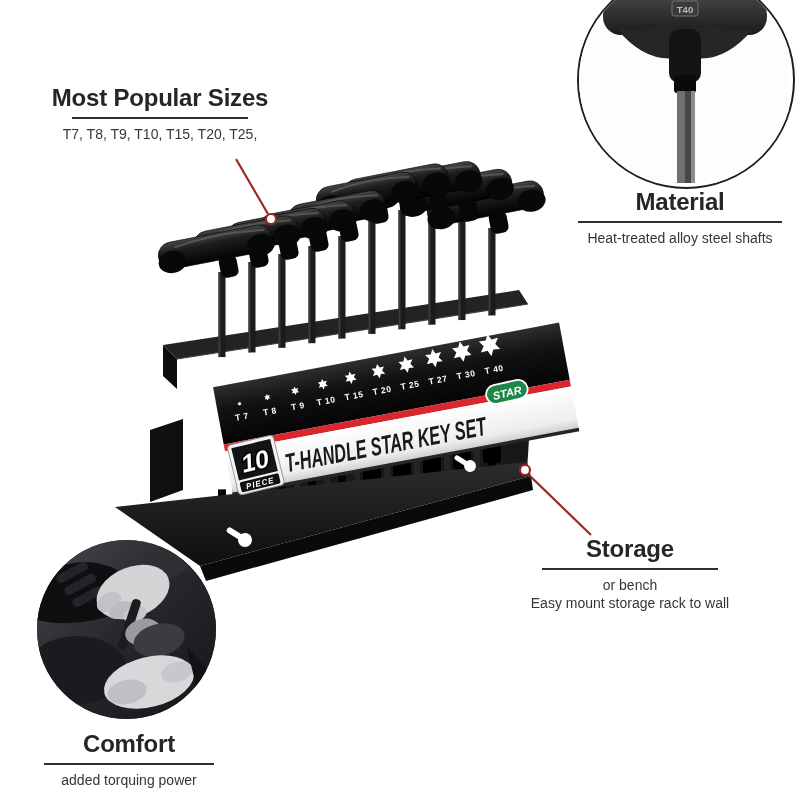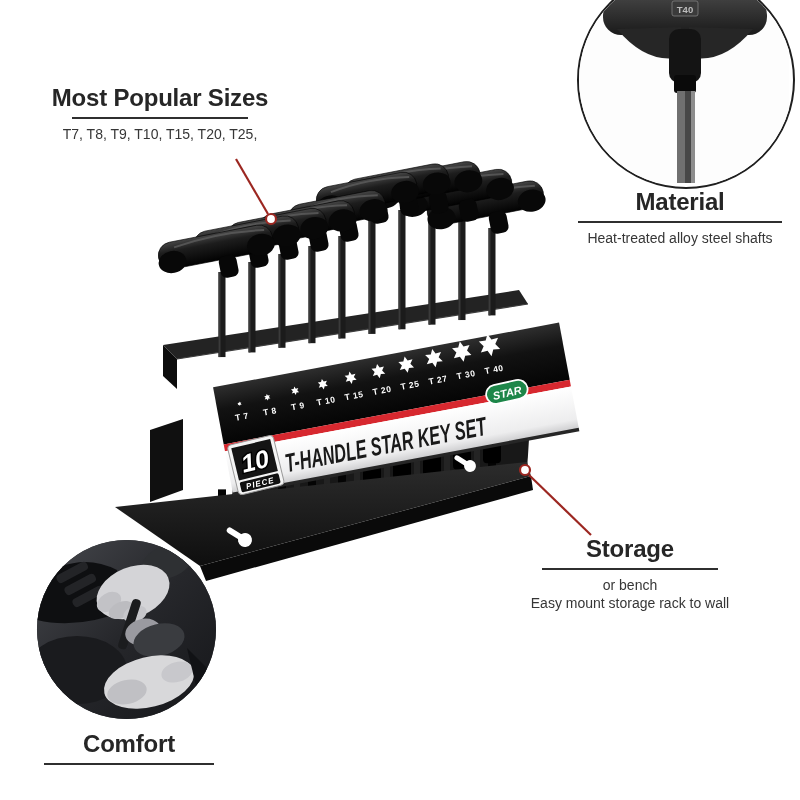--- a/index.html
+++ b/index.html
@@ -40,20 +40,21 @@
   <div class="callout" style="left:518px;top:535px;width:224px;">
     <div class="co-title">Storage</div>
     <div class="co-rule" style="width:176px;"></div>
     <div class="co-line">or bench</div>
     <div class="co-line">Easy mount storage rack to wall</div>
   </div>
 
   <div class="callout" style="left:18px;top:708px;width:222px;margin-top:22px;">
     <div class="co-title">Comfort</div>
     <div class="co-rule" style="width:170px;"></div>
+    <div class="co-line">added torquing power</div>
   </div>
 
   <div class="inset" id="inset-material">
     <svg width="210" height="210" viewBox="0 0 210 210">
       <defs>
         <linearGradient id="gBarM" x1="0" y1="0" x2="0" y2="1">
           <stop offset="0" stop-color="#424242"></stop>
             <stop offset="1" stop-color="#1a1a1a"></stop>
         </linearGradient>
       </defs>

